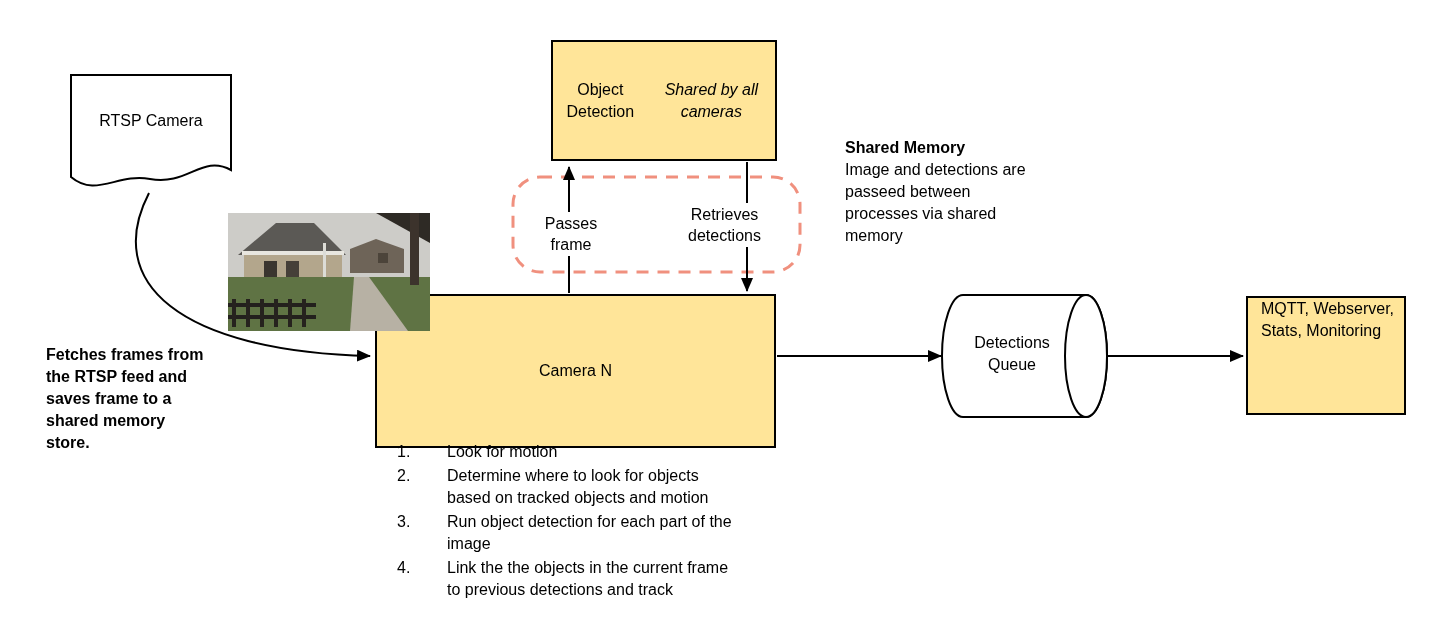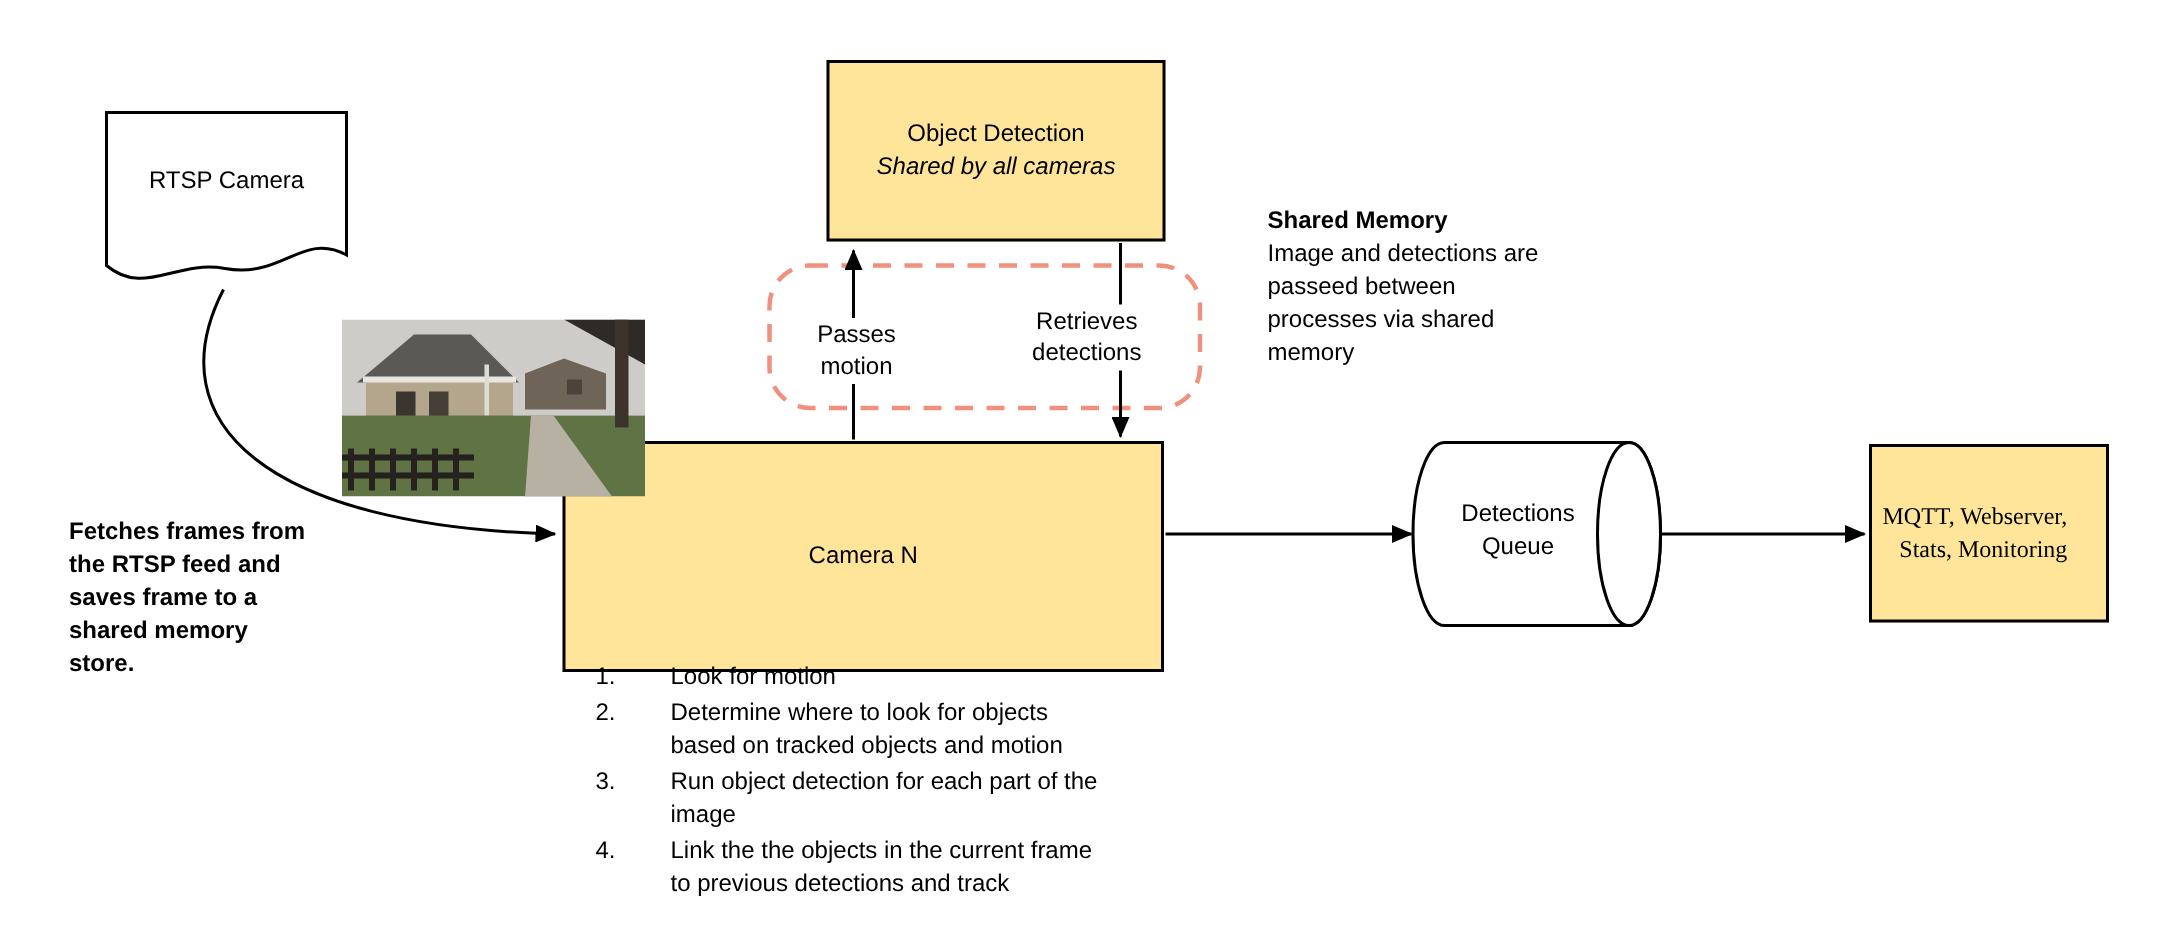--- a/index.html
+++ b/index.html
@@ -20,26 +20,26 @@
     fill: none;
     stroke: var(--shared-memory-dash, #F0907E);
     stroke-width: 3;
     stroke-dasharray: 12 9;
   }
   .box {
     position: absolute; z-index: 2;
     background: var(--node-fill, #FFE599);
     border: 2px solid var(--node-border, #000);
     box-sizing: border-box;
-    display: flex; flex-direction: column;
+    display: flex; flex-direction: row;
     align-items: center; justify-content: center;
     text-align: center;
     font-size: 16px; line-height: 22px;
   }
-  .box.left-text { align-items: flex-start; text-align: right; padding-left: 7px; padding-right: 4px; font-family: Liberation Serif, serif; }
+  .box.left-text { align-items: flex-start; text-align: left; padding-left: 7px; padding-right: 4px; }
   .label { position: absolute; z-index: 3; font-size: 16px; line-height: 21px; }
   .edge-label { background: #fff; text-align: center; padding: 1px 2px; line-height: 21px; }
   .preline { white-space: pre-line; }
   .italic { font-style: italic; }
   .bold { font-weight: bold; }
   .note { line-height: 22px; }
   .photo { position: absolute; z-index: 4; }
   .steps {
     position: absolute; z-index: 2;
     left: 383px; top: 429px; width: 352px;
@@ -91,21 +91,21 @@
 saves frame to a
 shared memory
 store.</div>
 
   <div class="box" style="left:551px; top:40px; width:226px; height:121px;">
     <div>Object Detection</div>
     <div class="italic">Shared by all cameras</div>
   </div>
 
   <div class="label edge-label preline" style="left:527px; top:212px; width:84px;">Passes
-motion</div>
+frame</div>
   <div class="label edge-label preline" style="left:676px; top:203px; width:93px;text-align:center;">Retrieves
 detections</div>
 
   <div class="label note" style="left:845px; top:137px; width:218px;">
     <div class="bold">Shared Memory</div>
     <div class="preline">Image and detections are
 passeed between
 processes via shared
 memory</div>
   </div>

